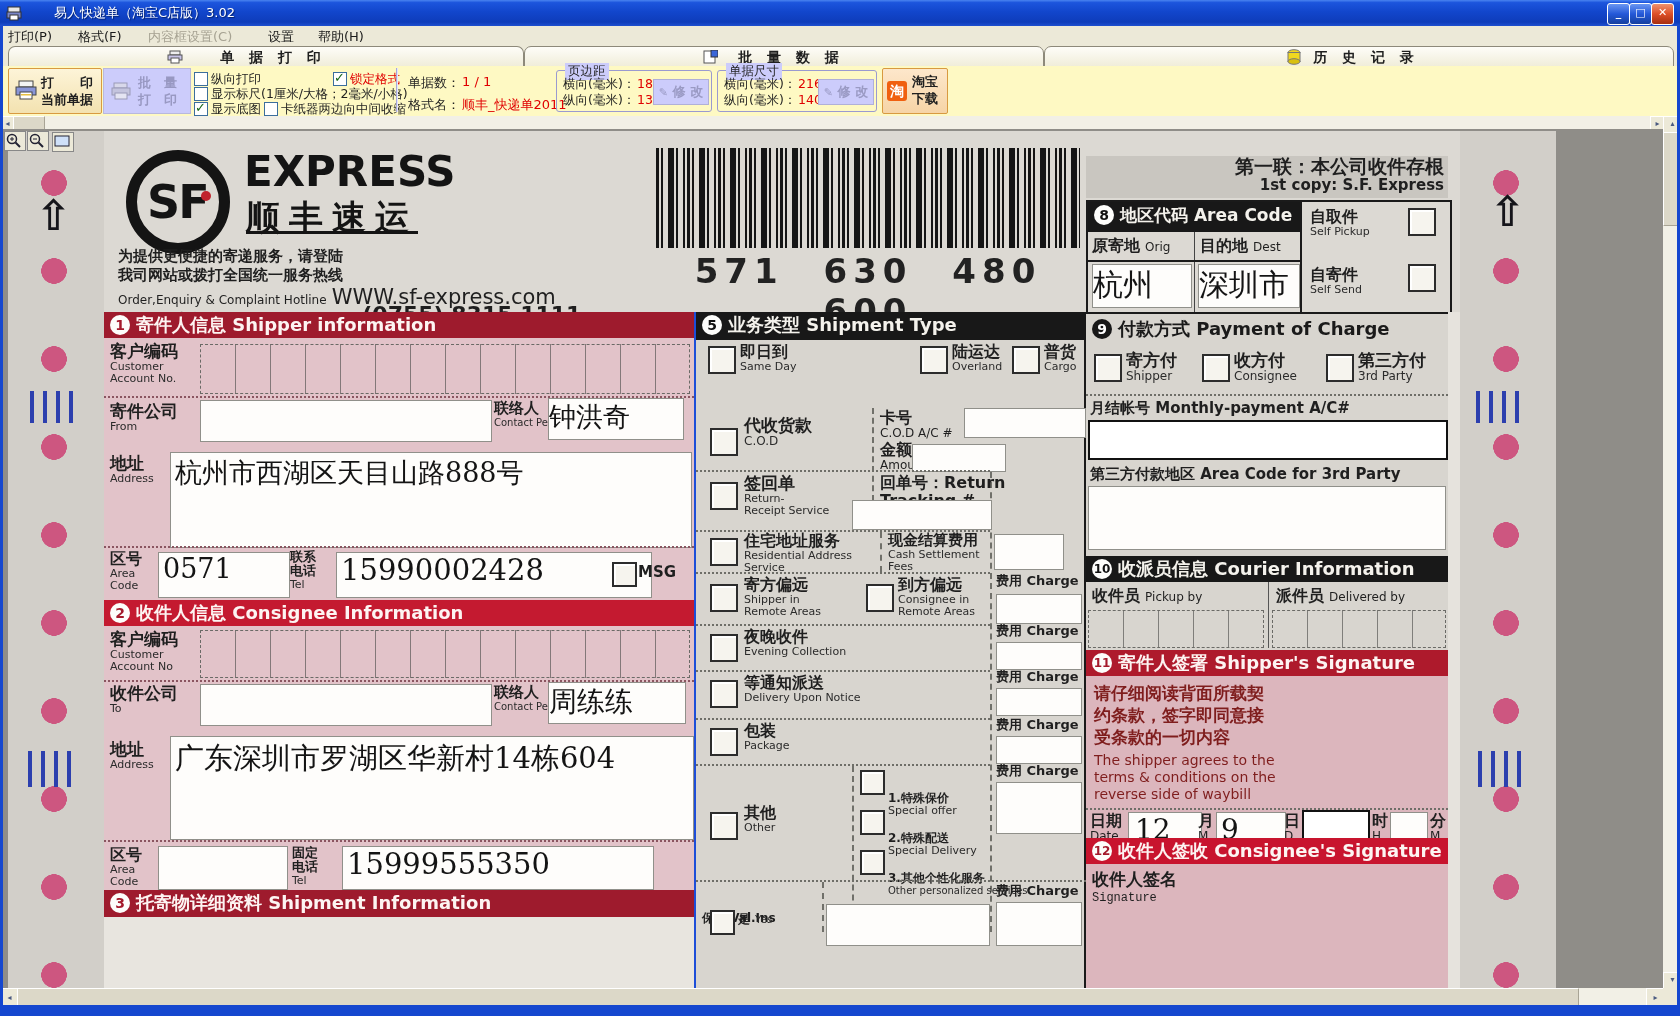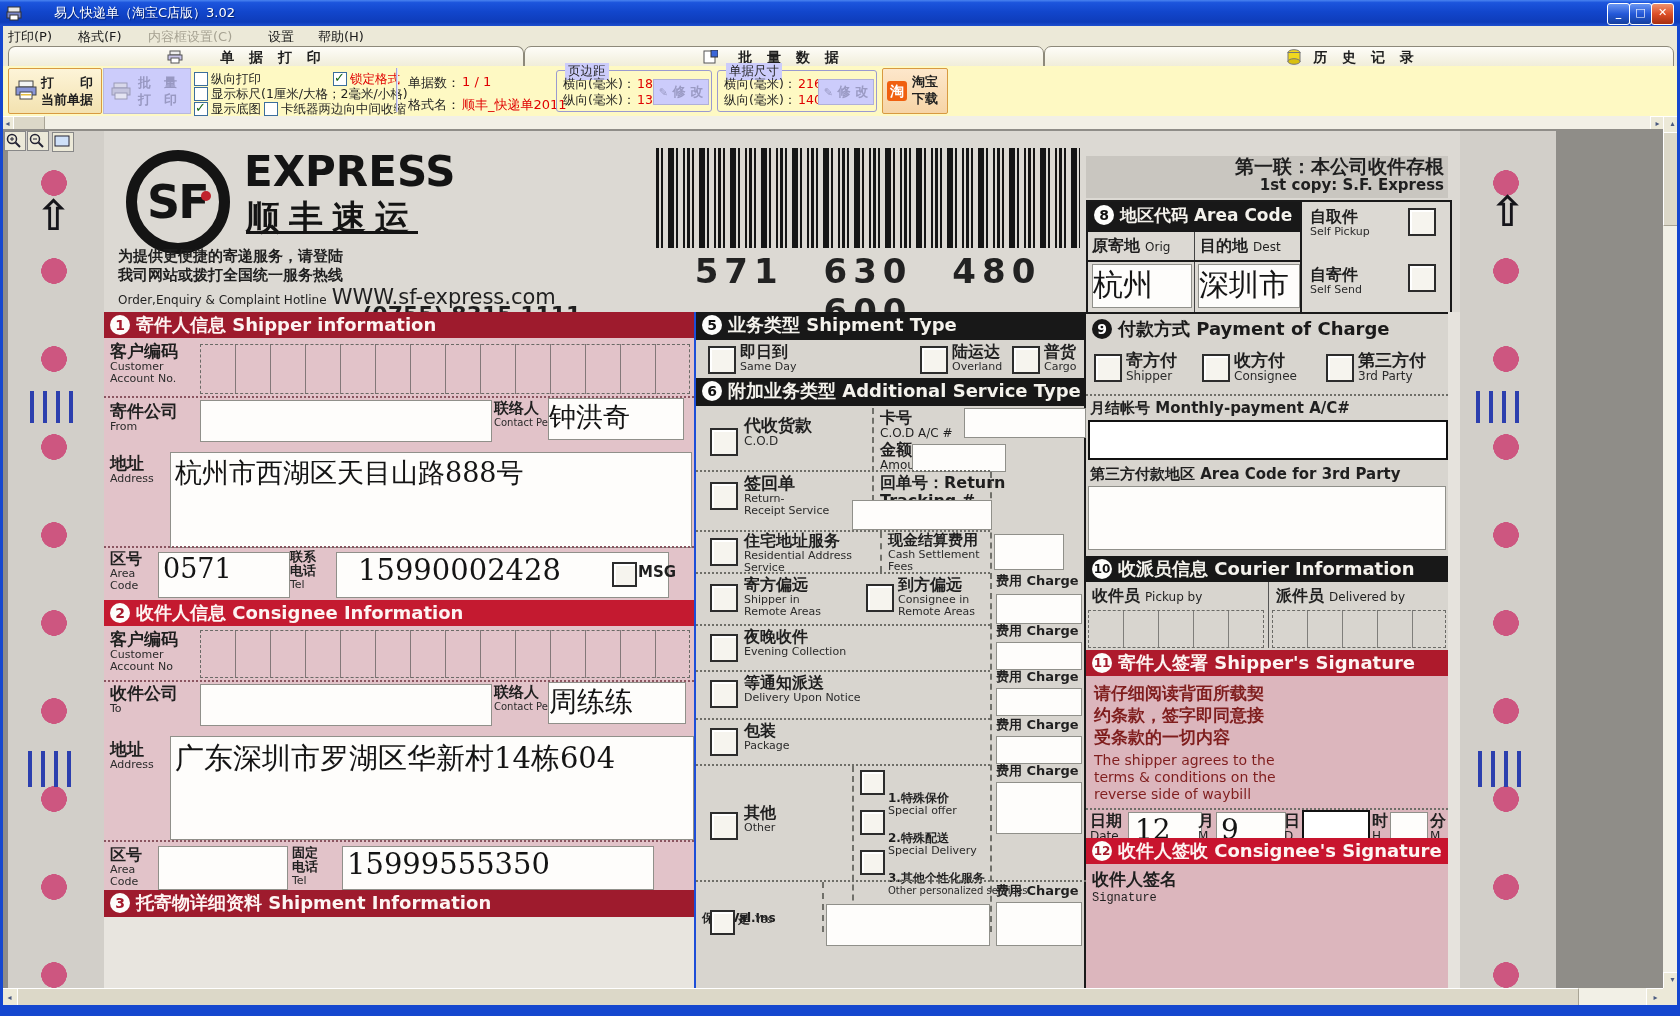--- a/index.html
+++ b/index.html
@@ -328,21 +328,21 @@
           <div class="cn f16">区号</div>
           <div class="en">Area</div>
           <div class="en">Code</div>
         </div>
       <div class="l wbox typed" style="left:54px;top:240px;width:126px;height:44px;font-size:27px;padding-left:4px;">0571</div>
       <div class="l" style="left:186px;top:238px;">
           <div class="cn f13">联系</div>
           <div class="cn f13">电话</div>
           <div class="en">Tel</div>
         </div>
-      <div class="l wbox typed" style="left:232px;top:240px;width:310px;height:44px;font-size:29px;padding-left:21px;">15990002428</div>
+      <div class="l wbox typed" style="left:232px;top:240px;width:310px;height:44px;font-size:29px;padding-left:4px;">15990002428</div>
       <div class="l wcb wcb-s" style="left:508px;top:250px;"></div>
       <div class="l cn f15" style="left:534px;top:252px;">MSG</div>
 
       <div class="l hdrR2 hr" style="left:0;top:288px;width:590px;height:26px;">
         <span class="numc">2</span><span class="hdr-t">收件人信息 Consignee Information</span>
       </div>
 
       <div class="l" style="left:6px;top:318px;">
           <div class="cn f17">客户编码</div>
           <div class="en">Customer</div>
@@ -402,23 +402,20 @@
       <div class="l" style="left:256px;top:31px;">
           <div class="cn f16">陆运达</div>
           <div class="en">Overland</div>
         </div>
       <div class="l wcb" style="left:316px;top:34px;"></div>
       <div class="l" style="left:348px;top:31px;">
           <div class="cn f16">普货</div>
           <div class="en">Cargo</div>
         </div>
 
-      <div class="l hdrK hk" style="left:0;top:66px;width:390px;height:28px;">
-        <span class="numc">6</span><span class="hdr-t">附加业务类型 Additional Service Type</span>
-      </div>
 
       <div class="l vdash" style="left:294px;top:160px;width:0;height:460px;"></div>
 
       <div class="l wcb" style="left:14px;top:116px;"></div>
       <div class="l" style="left:48px;top:104px;">
           <div class="cn f17">代收货款</div>
           <div class="en e12">C.O.D</div>
         </div>
       <div class="l vdash" style="left:176px;top:96px;width:0;height:122px;"></div>
       <div class="l" style="left:184px;top:96px;"><span class="cn f16">卡号</span><div class="e12">C.O.D A/C #</div></div>

